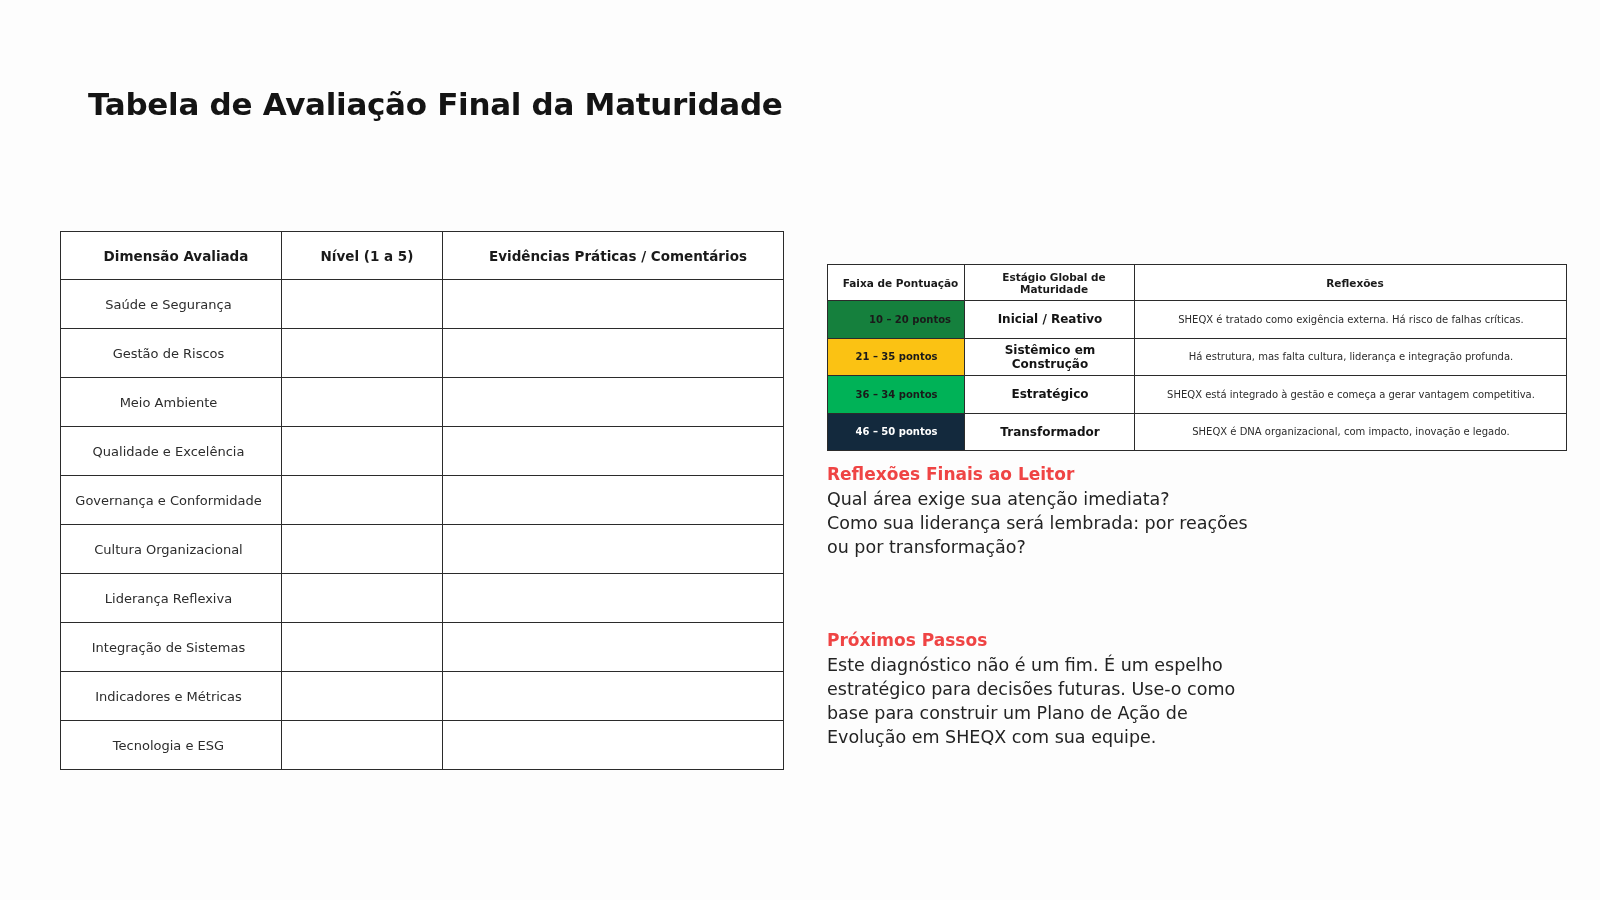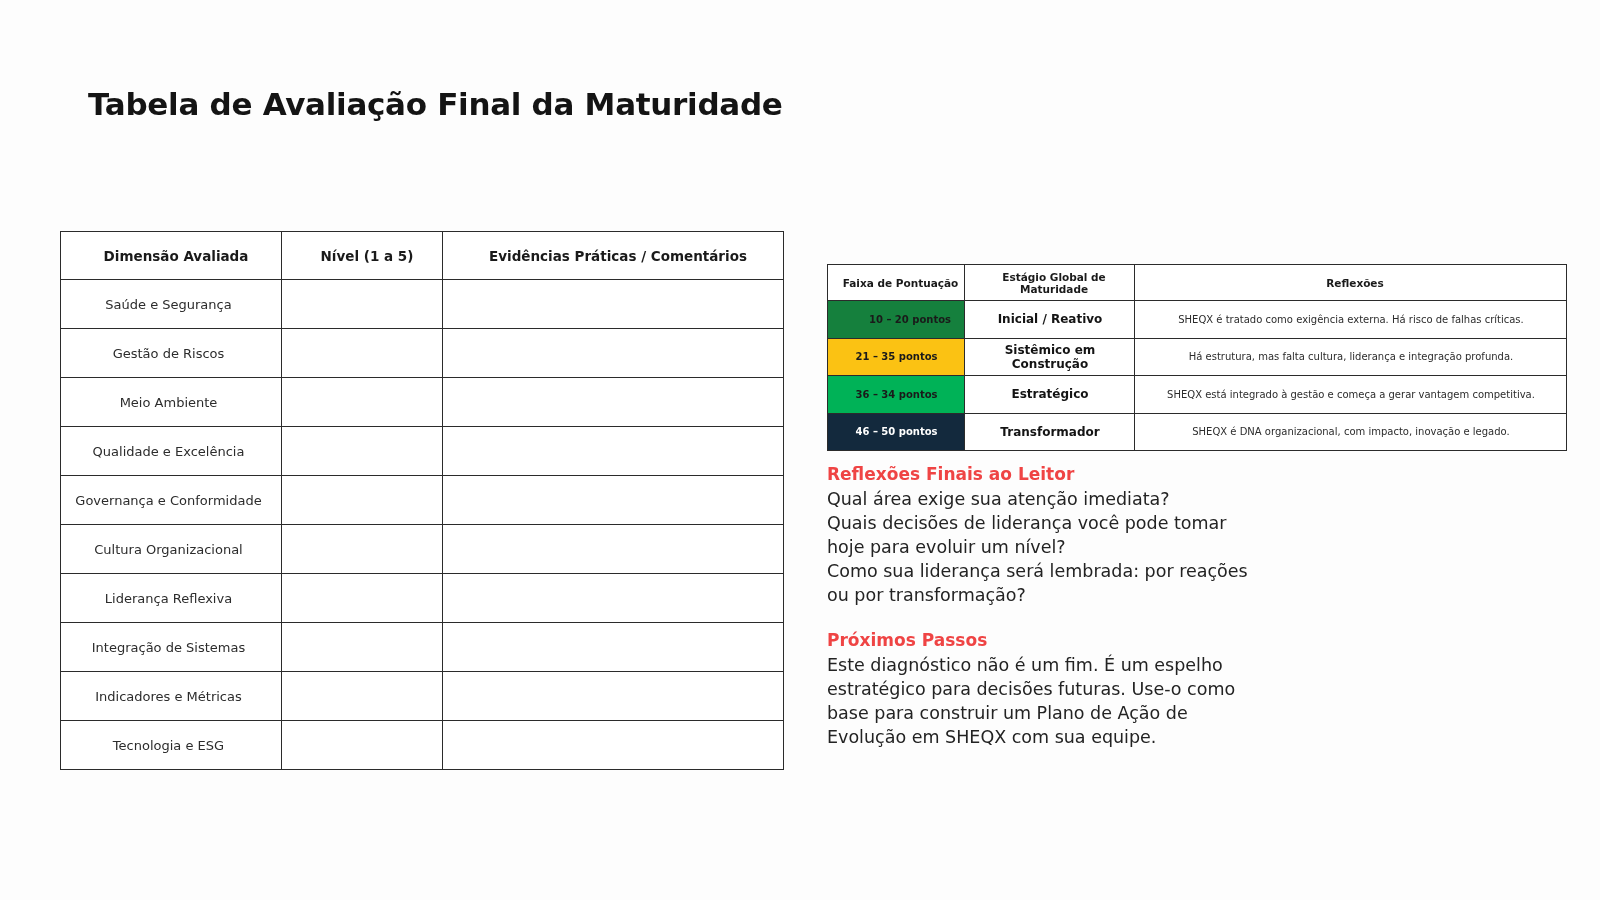--- a/index.html
+++ b/index.html
@@ -246,21 +246,20 @@
           <td>SHEQX é DNA organizacional, com impacto, inovação e legado.</td>
         </tr>
       </tbody>
   </table>
 </div>
 
 <div class="prose-block reflections">
   <div class="prose-heading">Reflexões Finais ao Leitor</div>
   <div id="reflections-lines">
       <div>Qual área exige sua atenção imediata?</div>
-      <div>Quais decisões de liderança você pode tomar hoje para evoluir um nível?</div>
       <div>Como sua liderança será lembrada: por reações ou por transformação?</div>
     </div>
 </div>
 
 <div class="prose-block nextsteps">
   <div class="prose-heading">Próximos Passos</div>
   <div>Este diagnóstico não é um fim. É um espelho estratégico para decisões futuras. Use-o como base para construir um Plano de Ação de Evolução em SHEQX com sua equipe.</div>
 </div>
 
 </body></html>

